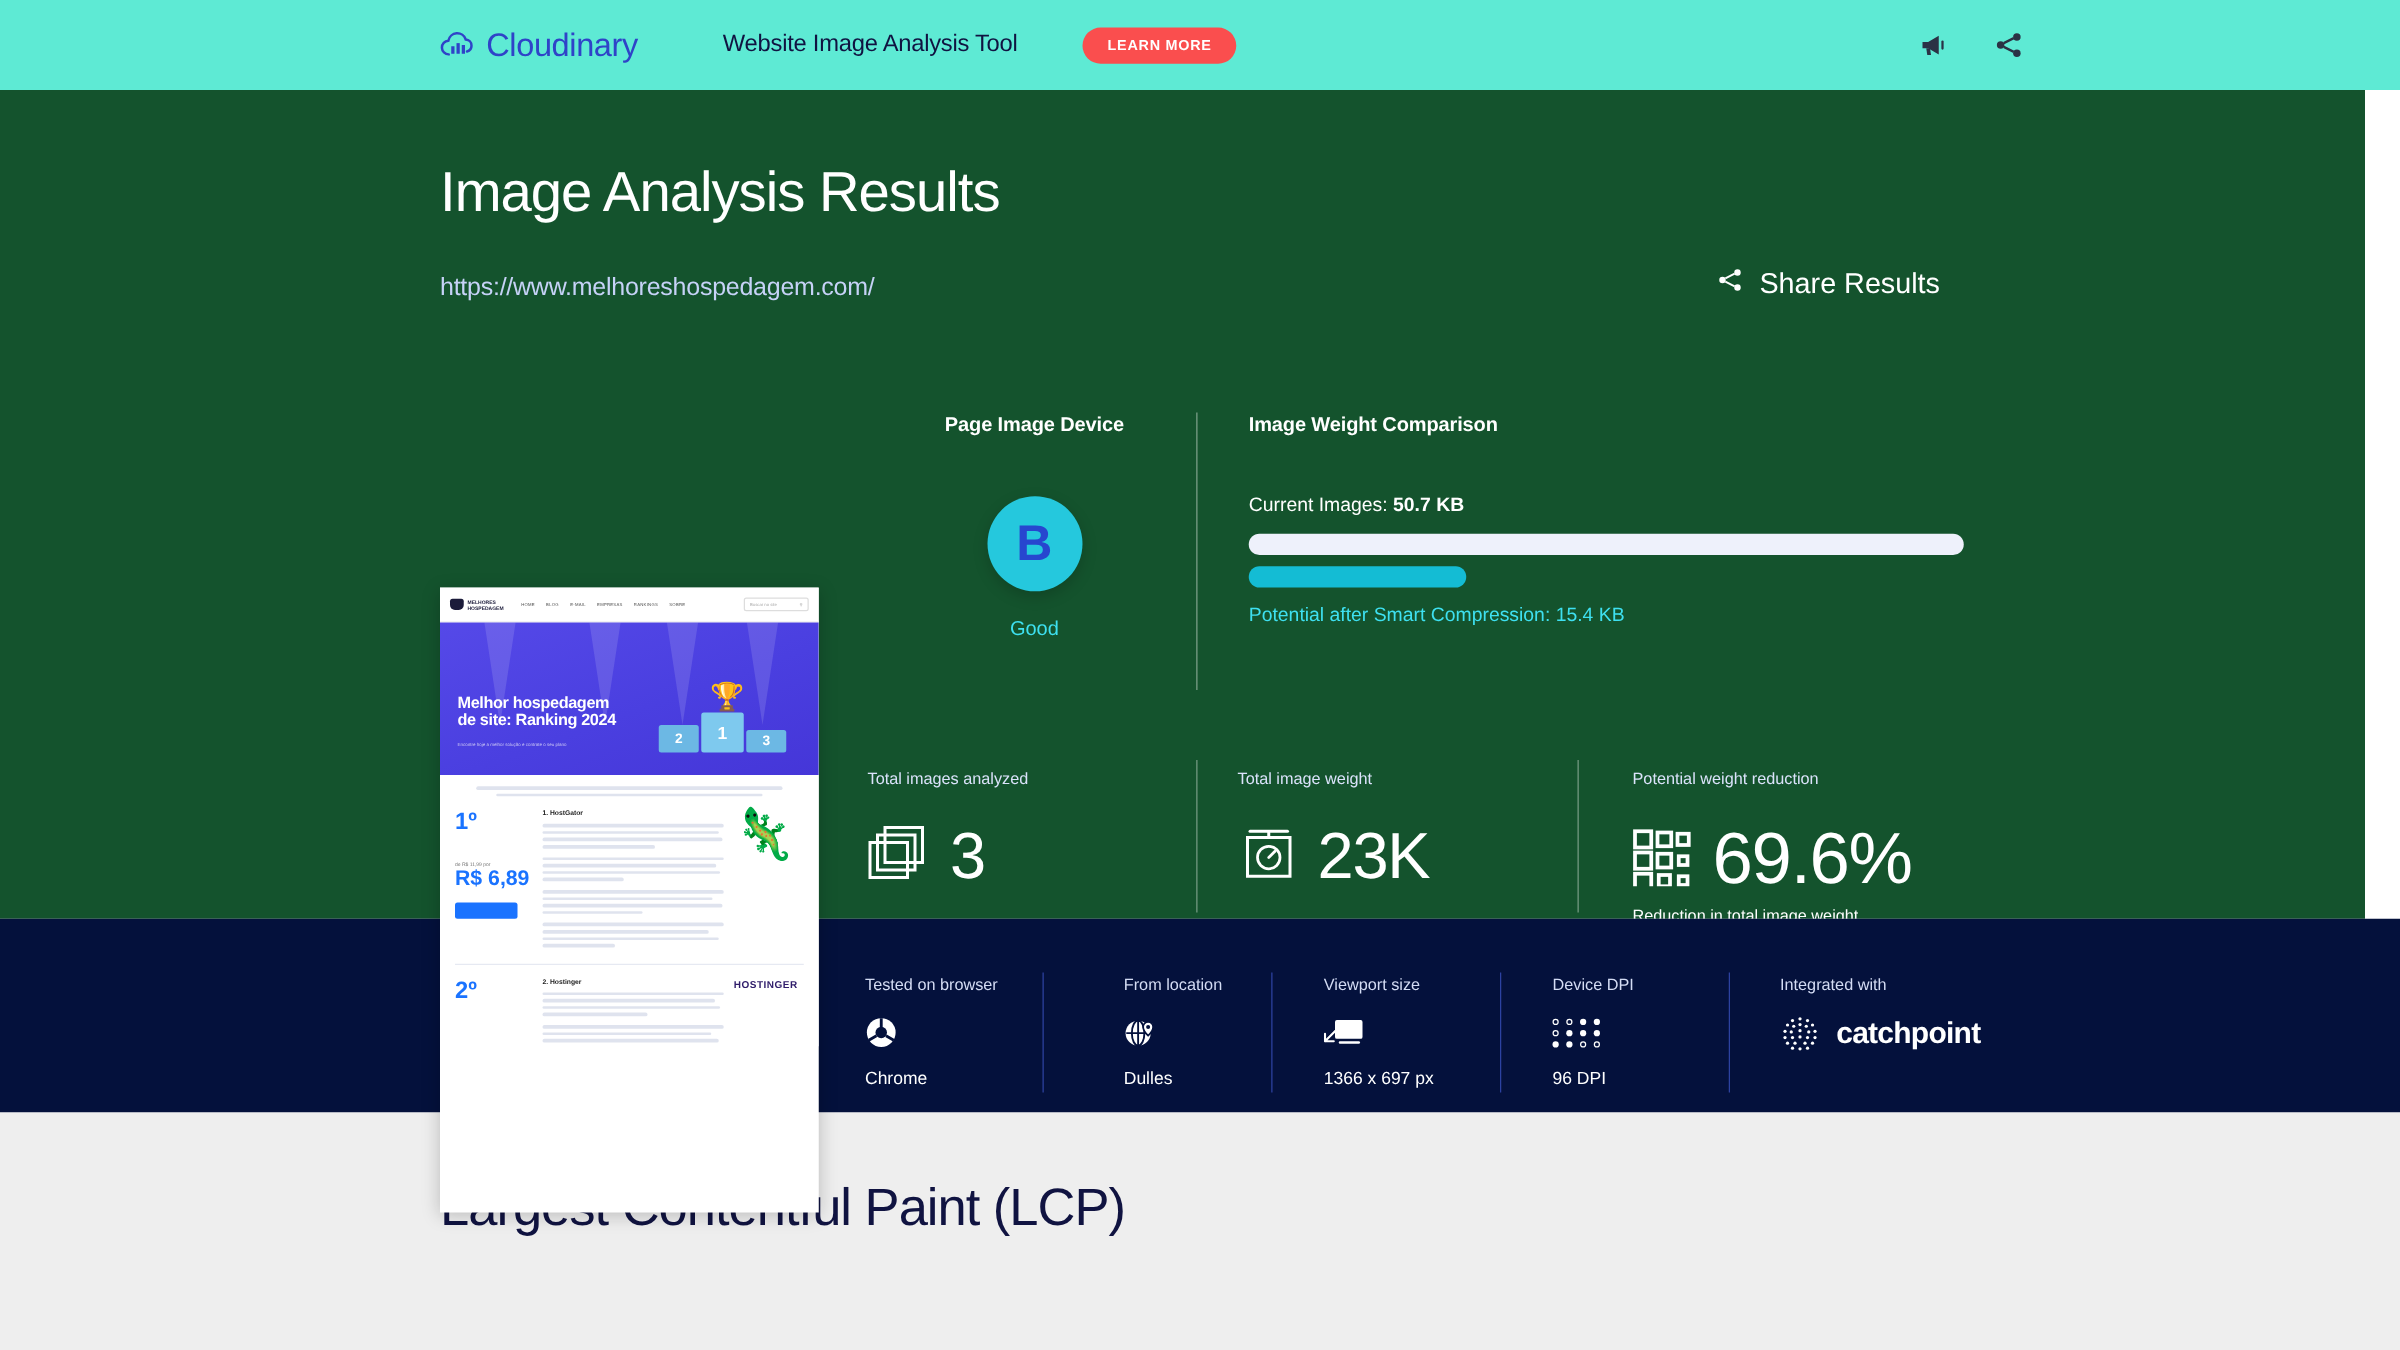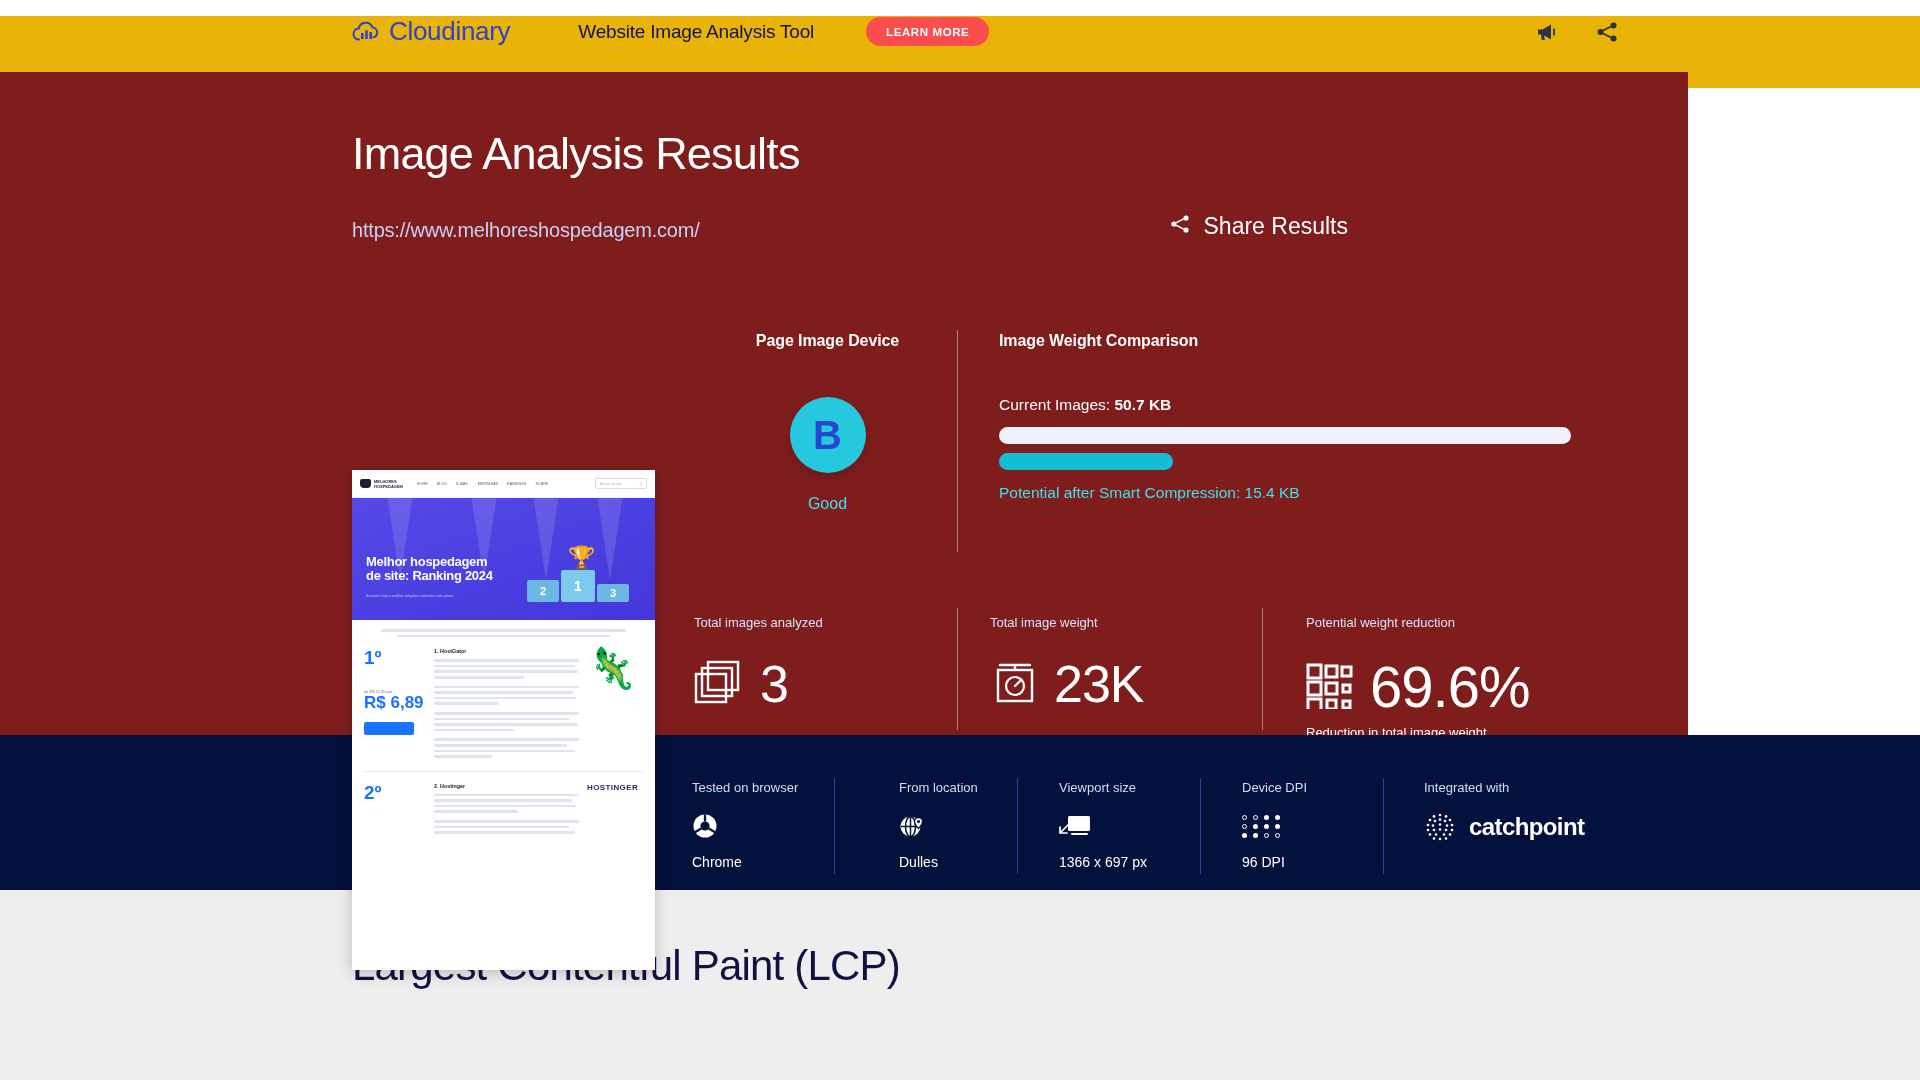--- a/index.html
+++ b/index.html
@@ -6,23 +6,23 @@
   html, body { width: 1920px; height: 1080px; }
   body {
     font-family: "Liberation Sans", sans-serif;
     background: #ffffff;
     overflow: hidden;
     position: relative;
   }
 
   
   #topnav {
-    position: absolute; left: 0; top: 16px; width: 1920px; height: 72px;
-    background: #eab308;
-    display: flex; align-items: flex-start;
+    position: absolute; left: 0; top: 0; width: 1920px; height: 72px;
+    background: #5eead4;
+    display: flex; align-items: center;
   }
   #nav-inner { display: flex; align-items: center; margin-left: 352px; width: 100%; }
   .brand { display: flex; align-items: center; gap: 7px; }
   .brand-logo { width: 30px; height: 24px; position: relative; }
   .brand-name {
     font-size: 26px; font-weight: 400; color: #2f43c8; letter-spacing: -0.3px;
   }
   .nav-tagline {
     margin-left: 68px; font-size: 19px; color: #101341; font-weight: 500;
     letter-spacing: -0.2px;
@@ -32,22 +32,22 @@
     background: #fa4e4e; color: #ffffff; border: none; border-radius: 16px;
     font-size: 11.5px; font-weight: 700; letter-spacing: 0.6px;
     padding: 9px 20px 8px; cursor: pointer;
     font-family: "Liberation Sans", sans-serif;
   }
   .nav-right { margin-left: auto; margin-right: 300px; display: flex; align-items: center; gap: 34px; }
   .nav-icon { width: 26px; height: 26px; cursor: pointer; display: block; }
 
   
   #hero {
-    position: absolute; left: 0; top: 72px; width: 1688px; height: 663px;
-    background: #7f1d1d;
+    position: absolute; left: 0; top: 72px; width: 1892px; height: 663px;
+    background: #14532d;
   }
   #results-title {
     position: absolute; left: 352px; top: 56px;
     font-size: 45px; font-weight: 500; color: #ffffff; letter-spacing: -0.8px;
   }
   #results-url {
     position: absolute; left: 352px; top: 147px;
     font-size: 20px; color: #c6d2f7; letter-spacing: -0.2px;
   }
   #share-results {

